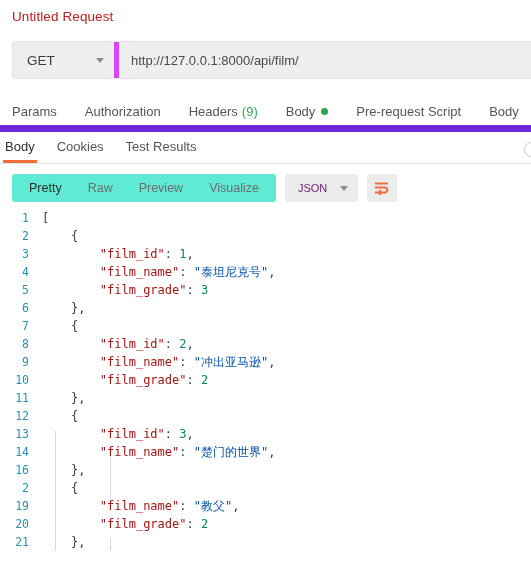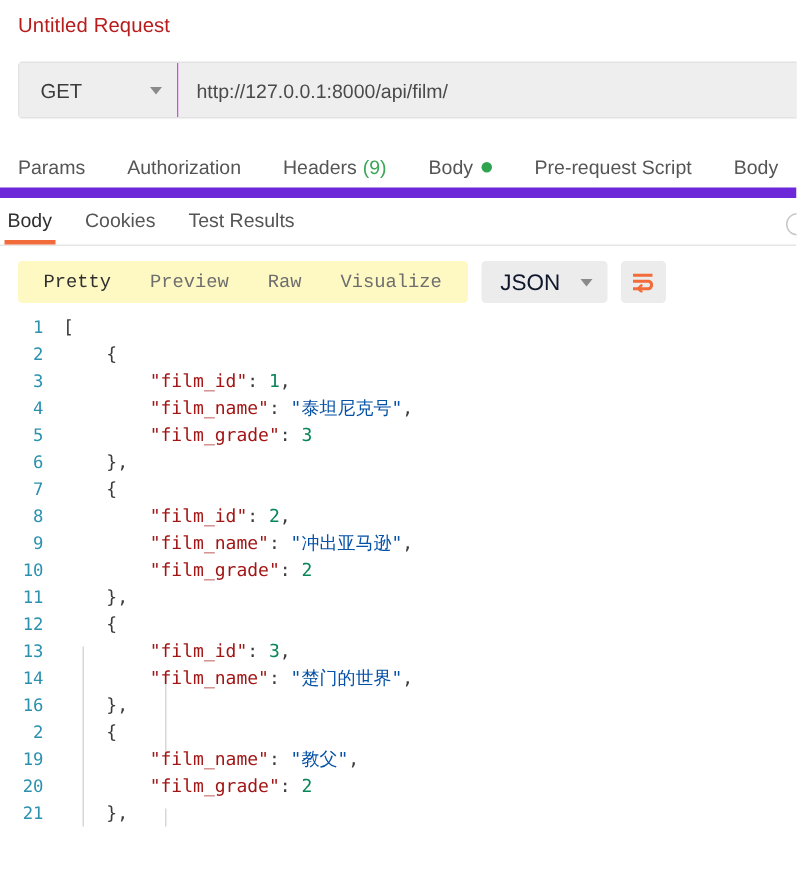--- a/index.html
+++ b/index.html
@@ -35,21 +35,21 @@
     background: #eeeeee;
     width: 640px;
     box-sizing: border-box;
   }
   .method-box {
     width: 106px;
     display: flex;
     align-items: center;
     justify-content: space-between;
     padding: 0 10px 0 14px;
-    border-right: 1px solid #d946ef;
+    border-right: 5px solid #d946ef;
     box-sizing: border-box;
     background: #eeeeee;
     cursor: pointer;
   }
   .method-label {
     font-size: 13.5px;
     color: #3c3c3c;
   }
   .caret-dn {
     width: 0; height: 0;
@@ -140,47 +140,46 @@
   .resp-toolbar {
     display: flex;
     align-items: center;
     padding: 10px 0 0 12px;
     height: 38px;
     box-sizing: border-box;
   }
   .format-group {
     display: flex;
     align-items: center;
-    background: #fef9c3;
+    background: #5eead4;
     border-radius: 3px;
     height: 28px;
     padding: 0 4px;
-    font-family: Liberation Mono, monospace;
   }
   .format-btn {
     font-size: 12.5px;
     color: #6e6e6e;
     padding: 0 13px;
     line-height: 28px;
     cursor: pointer;
   }
   .format-btn.active { color: #2f2f2f; }
   .lang-select {
     display: flex;
     align-items: center;
     background: #ececec;
     border-radius: 3px;
     height: 28px;
     padding: 0 10px 0 13px;
     margin-left: 9px;
     cursor: pointer;
   }
   .lang-label {
-    font-size: 15px;
-    color: #0f172a;
+    font-size: 11px;
+    color: #701a75;
     margin-right: 13px;
   }
   .wrap-btn {
     display: flex;
     align-items: center;
     justify-content: center;
     background: #ececec;
     border-radius: 3px;
     width: 30px; height: 28px;
     margin-left: 9px;
@@ -270,22 +269,22 @@
 <div class="resp-tabs" id="resp-tabs">
   <div class="resp-tab active"><span>Body</span></div>
     <div class="resp-tab"><span>Cookies</span></div>
     <div class="resp-tab"><span>Test Results</span></div>
     <span class="clip-circle"></span>
 </div>
 
 <div class="resp-toolbar">
   <div class="format-group" id="format-group">
       <div class="format-btn active">Pretty</div>
+      <div class="format-btn">Raw</div>
       <div class="format-btn">Preview</div>
-      <div class="format-btn">Raw</div>
       <div class="format-btn">Visualize</div>
     </div>
   <div class="lang-select">
     <span class="lang-label">JSON</span>
     <span class="caret-dn"></span>
   </div>
   <div class="wrap-btn">
     <svg width="16" height="14" viewBox="0 0 16 14">
       <rect x="1" y="1.5" width="13" height="2" fill="#f26b3a"></rect>
       <path d="M1 6.5 H11.5 a2.6 2.6 0 0 1 0 5 H5.5" stroke="#f26b3a" stroke-width="2" fill="none"></path>

